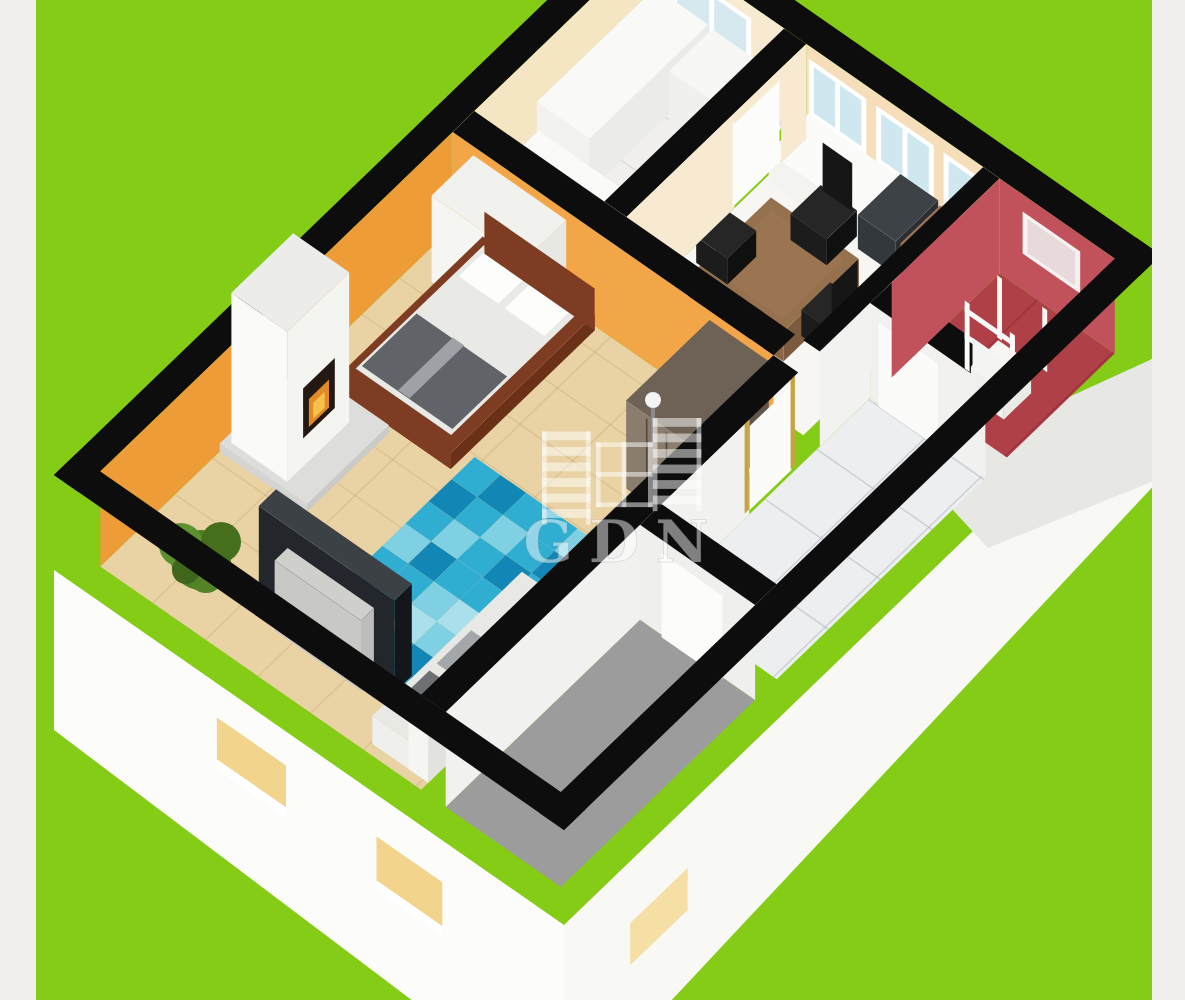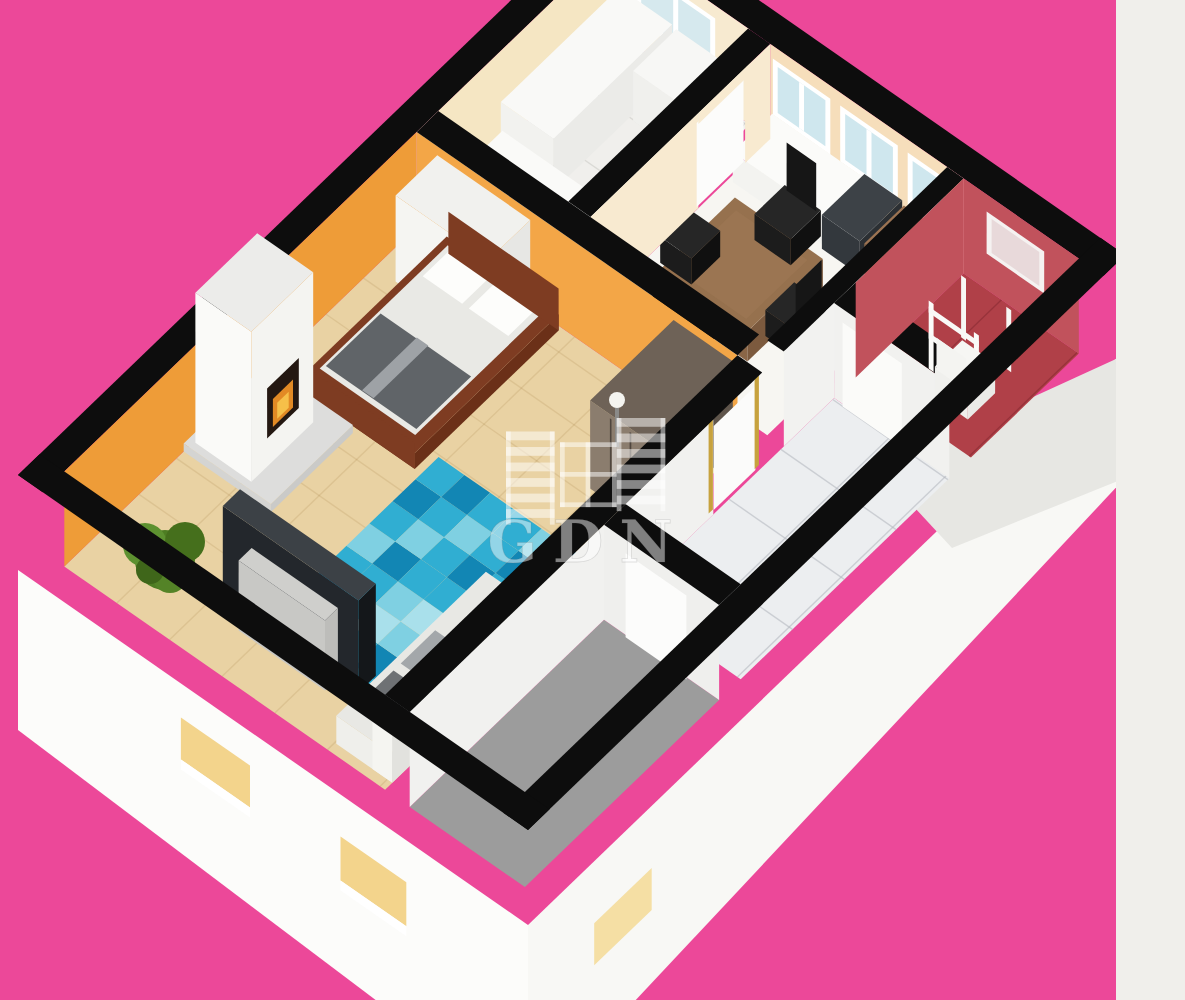--- a/index.html
+++ b/index.html
@@ -1,17 +1,17 @@
 <!DOCTYPE html>
 <html><head>
 <meta charset="utf-8">
 <style>
   html,body{margin:0;padding:0;background:#f0efeb;}
-  .stage{position:relative;width:1116px;height:1000px;background:#ec4899;overflow:hidden;
-         font-family:"DejaVu Serif","Liberation Serif",serif;}
+  .stage{position:relative;width:1116px;height:1000px;background:#84cc16;overflow:hidden;
+         font-family:"DejaVu Serif","Liberation Serif",serif;margin-left:36px;}
   svg{display:block}
   .wm-text{font-family:"DejaVu Serif","Liberation Serif",serif;font-weight:bold;}
 </style>
 </head>
 <body>
 
 <div class="stage">
   <svg id="scene-svg" width="1185" height="1000" viewBox="0 0 1185 1000">
     <g id="render-root">
         <polygon points="18.0,570.0 528.0,925.0 528.0,1115.0 18.0,730.0" fill="#fcfcfa"></polygon>

